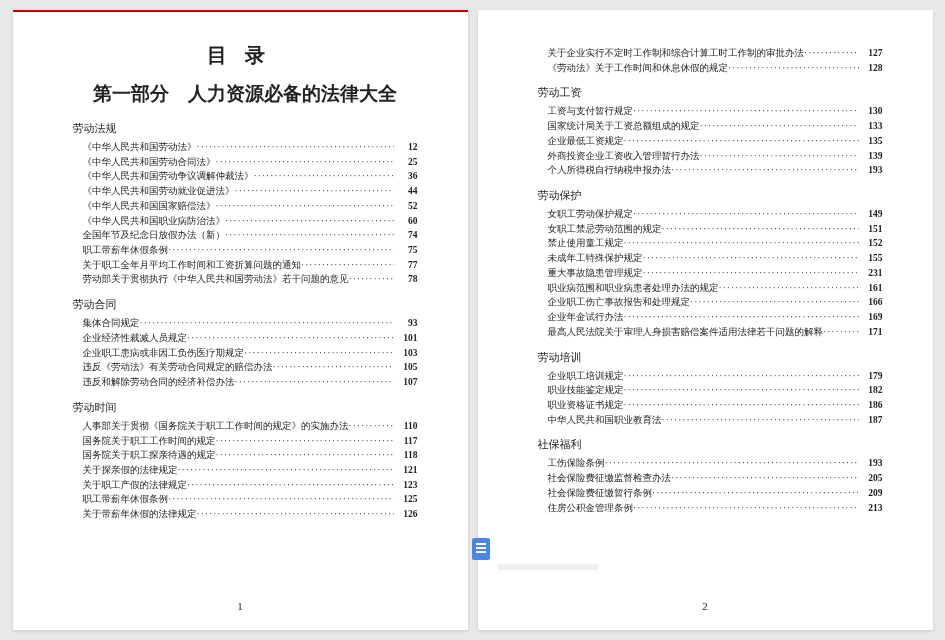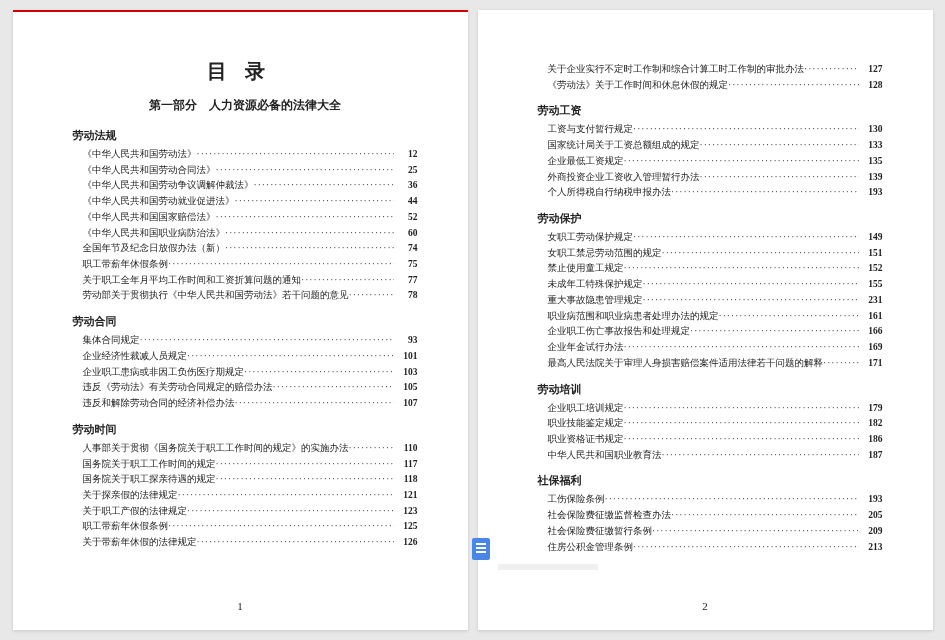--- a/index.html
+++ b/index.html
@@ -11,59 +11,58 @@
     gap: 10px;
     padding: 10px;
     width: 945px;
     height: 640px;
     overflow: hidden;
   }
   .page {
     background: #fff;
     width: 455px;
     height: 620px;
-    padding: 46px 50px 20px 60px;
+    padding: 30px 50px 20px 60px;
     position: relative;
     box-shadow: 0 1px 3px rgba(0,0,0,0.15);
     font-size: 10px;
     color: #222;
   }
   .page.left {
     border-top: 2px solid #c00;
   }
   .title {
     text-align: center;
     font-size: 20px;
     font-weight: bold;
     letter-spacing: 18px;
     margin-bottom: 12px;
   }
   .subtitle {
     text-align: center;
-    font-size: 12px;
+    font-size: 19px;
     font-weight: bold;
     margin-bottom: 14px;
   }
   .section-header {
-    font-weight: bold;
+    font-weight: normal;
     font-size: 11px;
     margin-top: 10px;
     margin-bottom: 4px;
   }
   .toc-line {
     display: flex;
     align-items: baseline;
     font-size: 9.5px;
     line-height: 1.55;
     white-space: nowrap;
   }
   .toc-label {
     padding-left: 10px;
     flex: 0 0 auto;
-    font-family: Liberation Mono, monospace;
   }
   .toc-leader {
     flex: 1 1 auto;
     overflow: hidden;
     letter-spacing: 1px;
     color: #333;
   }
   .toc-leader::before {
     content: "································································································";
   }

